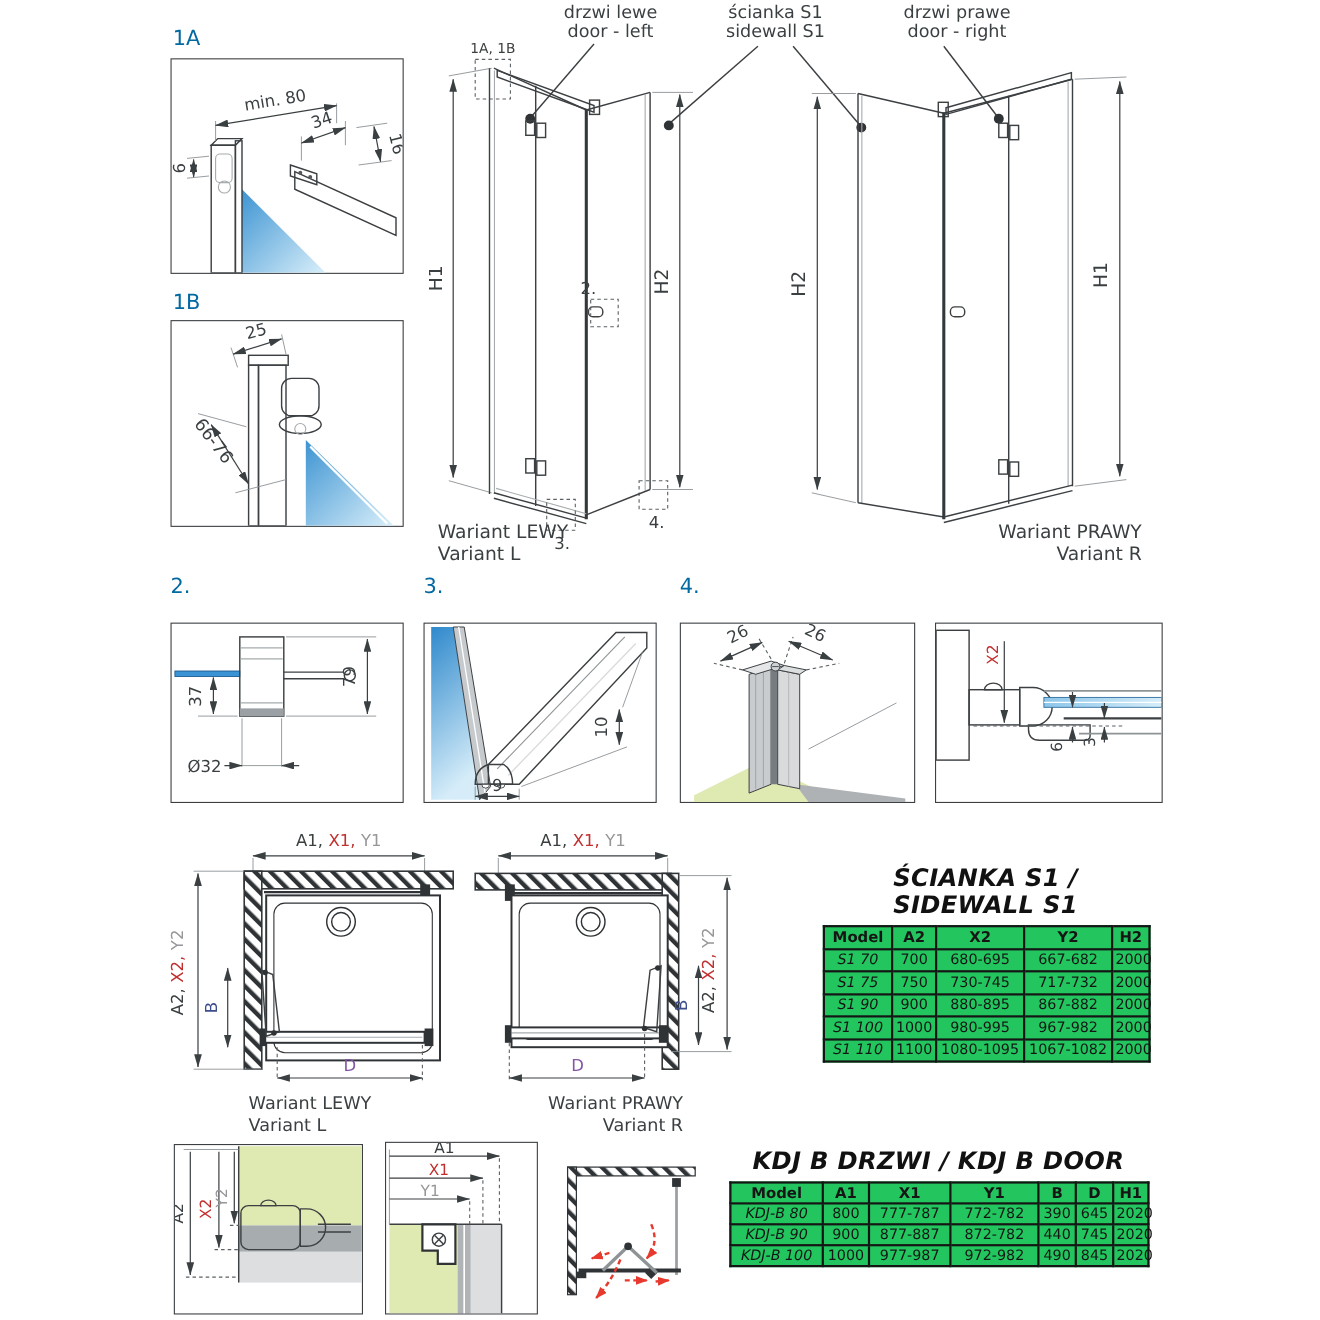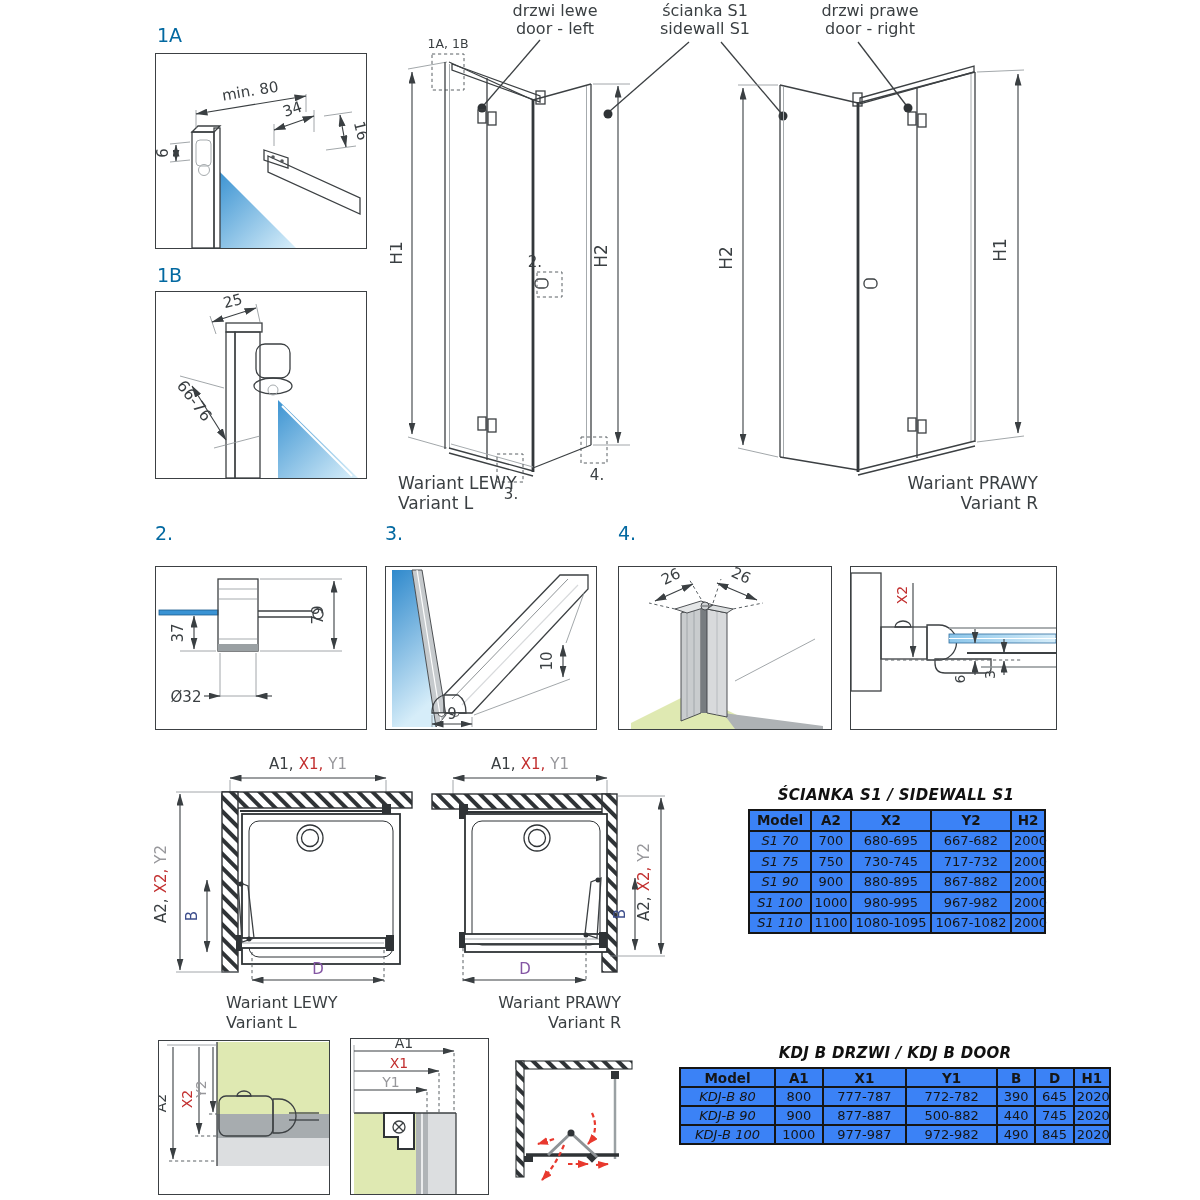--- a/index.html
+++ b/index.html
@@ -12,22 +12,22 @@
   svg text{font-family:"DejaVu Sans",sans-serif;fill:#3a3f42}
   .t13{font-size:12.5px}.t14{font-size:14px}.t15{font-size:15px}.t16{font-size:16px}.t17{font-size:17px}
   .c-red{fill:#c22f2f}.c-gray{fill:#97979b}.c-navy{fill:#3d4e8c}.c-purple{fill:#8456a4}
   .ln{stroke:#3c4043;stroke-width:1.3;fill:none}
   .ln2{stroke:#33383b;stroke-width:2.8;fill:none}
   .lnt{stroke:#a6abae;stroke-width:1;fill:none}
   .ext{stroke:#8a9094;stroke-width:.8;fill:none}
   .dsh{stroke:#5a6064;stroke-width:1;fill:none;stroke-dasharray:3.2,2.8}
   .dim{stroke:#3a3f42;stroke-width:1.1;fill:none}
   .red-arrow{stroke:#e8392e;stroke-width:2.2;fill:none;stroke-dasharray:4.5,3.2}
-  .tbl-title{font-weight:bold;font-style:italic;font-size:15px;text-align:center;color:#111;margin-bottom:5px;letter-spacing:.3px}
-  table.spec{border-collapse:collapse;width:100%;table-layout:fixed;background:#3b82f6}
+  .tbl-title{font-weight:bold;font-style:italic;font-size:22px;text-align:center;color:#111;margin-bottom:5px;letter-spacing:.3px}
+  table.spec{border-collapse:collapse;width:100%;table-layout:fixed;background:#22c55e}
   table.spec th,table.spec td{border:2px solid #151515;text-align:center;font-size:13px;color:#151515;padding:0 2px}
   table.spec th{font-weight:700;font-size:13.5px}
   td.model{font-weight:400;font-style:italic}
   .th-red{color:#c22f2f}.th-gray{color:#97979b}.th-navy{color:#3d4e8c}.th-purple{color:#8456a4}
   .s1 td,.s1 th{height:20.5px}
   .kdj td,.kdj th{height:19px}
 </style>
 </head>
 <body>
 
@@ -467,21 +467,21 @@
             <td class="model">S1 110</td>
             <td>1100</td>
             <td>1080-1095</td>
             <td>1067-1082</td>
             <td>2000</td>
           </tr>
   </tbody>
       </table>
 </section>
 
-<section class="abs" style="left:679px;top:1044px;width:432px">
+<section class="abs" style="left:663px;top:1044px;width:380px">
   <div class="tbl-title">KDJ B DRZWI / KDJ B DOOR</div>
   <table class="spec kdj">
     <colgroup>
           <col style="width:84px">
           <col style="width:42px">
           <col style="width:74px">
           <col style="width:80px">
           <col style="width:34px">
           <col style="width:34px">
           <col style="width:32px">
@@ -502,21 +502,21 @@
             <td>777-787</td>
             <td>772-782</td>
             <td>390</td>
             <td>645</td>
             <td>2020</td>
           </tr>
     <tr>
             <td class="model">KDJ-B 90</td>
             <td>900</td>
             <td>877-887</td>
-            <td>500-882</td>
+            <td>872-782</td>
             <td>440</td>
             <td>745</td>
             <td>2020</td>
           </tr>
     <tr>
             <td class="model">KDJ-B 100</td>
             <td>1000</td>
             <td>977-987</td>
             <td>972-982</td>
             <td>490</td>

